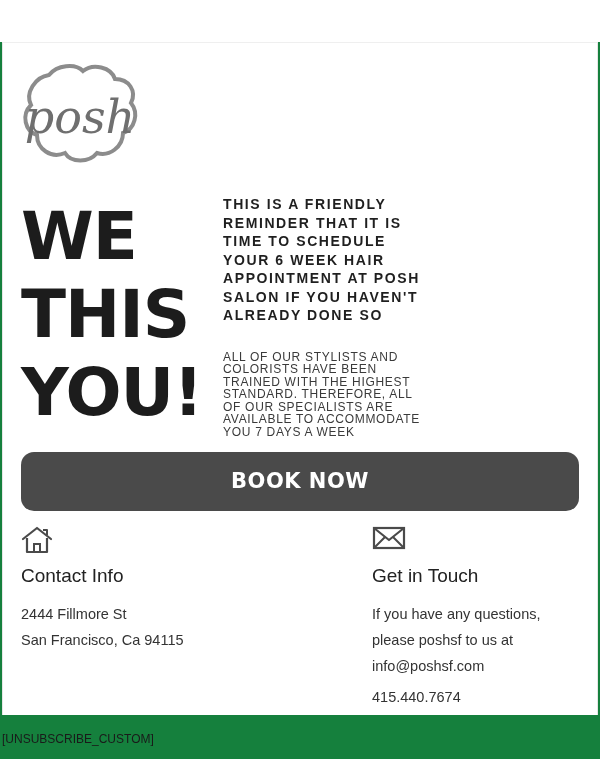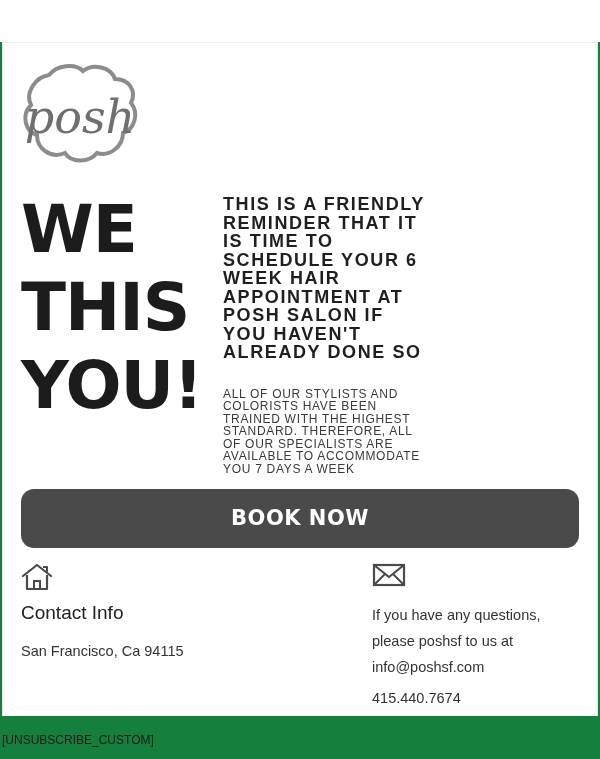--- a/index.html
+++ b/index.html
@@ -42,20 +42,21 @@
     height: 110px;
     position: relative;
   }
   .logo svg {
     display: block;
   }
   
   .content-row {
     display: flex;
     padding: 10px 18px 0 18px;
+    align-items: center;
   }
   .left-col {
     width: 200px;
     flex: 0 0 200px;
     padding-top: 10px;
   }
   .right-col {
     flex: 1 1 auto;
     padding-top: 14px;
     padding-left: 2px;
@@ -64,21 +65,21 @@
     font-family: "DejaVu Sans", sans-serif;
     font-weight: bold;
     font-size: 66px;
     line-height: 78px;
     color: #1c1c1c;
     letter-spacing: -1px;
   }
   .headline {
     font-family: "Liberation Sans", sans-serif;
     font-weight: bold;
-    font-size: 18px;
+    font-size: 14px;
     line-height: 18.5px;
     letter-spacing: 1.6px;
     color: #1f1f1f;
     text-transform: uppercase;
     max-width: 210px;
   }
   .subcopy {
     margin-top: 26px;
     font-family: "Liberation Sans", sans-serif;
     font-size: 12px;
@@ -193,30 +194,32 @@
       <div class="foot-col">
         <div class="foot-icon">
           <svg width="32" height="30" viewBox="0 0 32 30">
             <path d="M2 14 L16 3 L30 14" fill="none" stroke="#4a4a4a" stroke-width="2.2" stroke-linecap="round" stroke-linejoin="round"></path>
             <path d="M6 13 L6 27 L26 27 L26 13" fill="none" stroke="#4a4a4a" stroke-width="2.2" stroke-linejoin="round"></path>
             <path d="M13 27 L13 19 L19 19 L19 27" fill="none" stroke="#4a4a4a" stroke-width="2"></path>
             <path d="M22 5 L26 5 L26 10" fill="none" stroke="#4a4a4a" stroke-width="2" stroke-linejoin="round"></path>
           </svg>
         </div>
         <div class="foot-title">Contact Info</div>
+        <div class="foot-text">2444 Fillmore St</div>
         <div class="foot-text">San Francisco, Ca 94115</div>
       </div>
       <div class="foot-col right">
         <div class="foot-icon">
           <svg width="34" height="26" viewBox="0 0 34 26">
             <rect x="2" y="3" width="30" height="20" fill="none" stroke="#4a4a4a" stroke-width="2.2"></rect>
             <path d="M2 3 L17 15 L32 3" fill="none" stroke="#4a4a4a" stroke-width="2.2" stroke-linejoin="round"></path>
             <path d="M2 23 L13 12 M32 23 L21 12" fill="none" stroke="#4a4a4a" stroke-width="2"></path>
           </svg>
         </div>
+        <div class="foot-title">Get in Touch</div>
         <div class="foot-text block">If you have any questions, please poshsf to us at info@poshsf.com</div>
         <div class="foot-phone">415.440.7674</div>
       </div>
     </div>
 
   </div>
 
   <div class="unsub-wrap">
     <span class="unsub">[UNSUBSCRIBE_CUSTOM]</span>
   </div>

